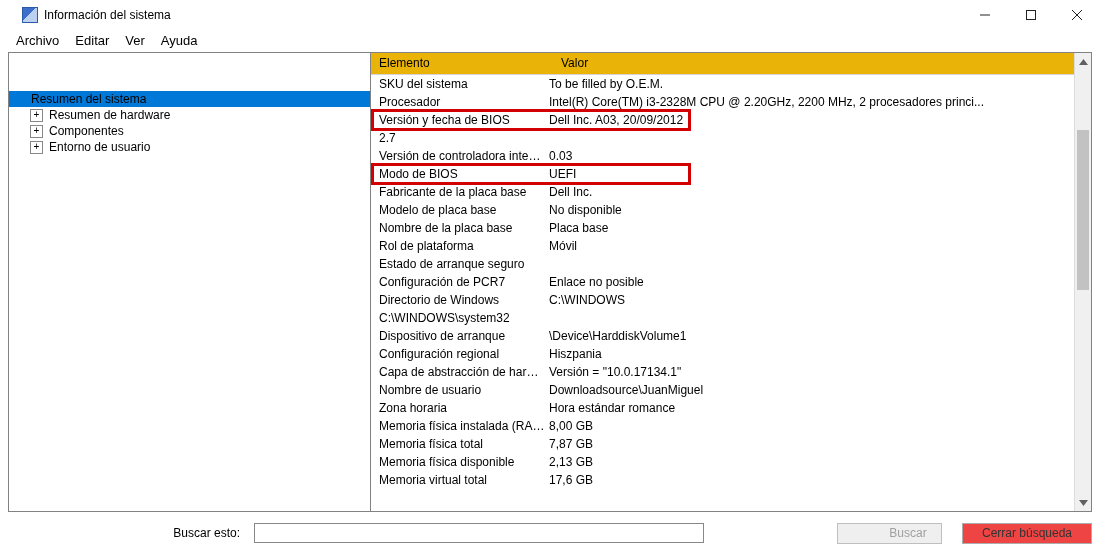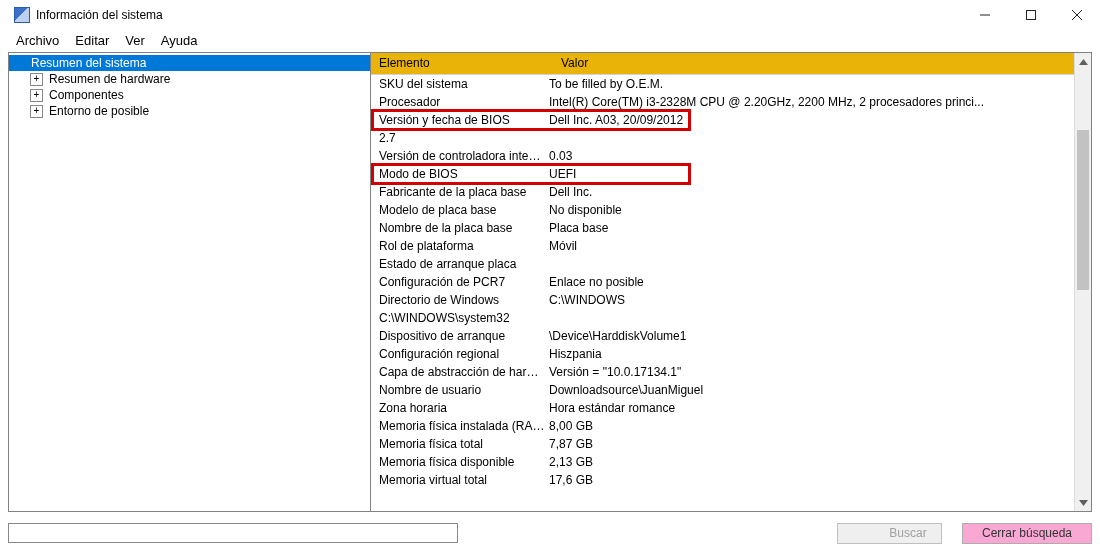--- a/index.html
+++ b/index.html
@@ -1,41 +1,41 @@
 <!DOCTYPE html>
 <html><head>
 <meta charset="utf-8">
 <style>
   * { box-sizing: border-box; }
   html, body { margin:0; padding:0; height:100%; width:1100px; height:544px; overflow:hidden; }
   body { font-family: "Segoe UI", Tahoma, sans-serif; font-size:12px; color:#000; background:#fff; }
 
   
-  .titlebar { display:flex; align-items:center; height:30px; padding:0 0 0 14px; }
+  .titlebar { display:flex; align-items:center; height:30px; padding:0 0 0 22px; }
   .titlebar .app-icon { width:16px; height:16px; margin-right:6px;
     background: linear-gradient(135deg,#3b6fc9 45%, #bcd1f0 46%); border:1px solid #2b5aa8; }
   .titlebar .title { flex:0 0 auto; font-size:12px; }
   .titlebar .spacer { flex:1; }
   .winbtn { width:46px; height:30px; display:flex; align-items:center; justify-content:center;
     font-family:"Segoe UI Symbol", sans-serif; font-size:10px; cursor:default; }
   .winbtn svg { stroke:#222; }
 
   
   .menubar { display:flex; height:20px; align-items:center; padding:0 8px; }
   .menubar .mitem { padding:1px 8px; font-size:13px; cursor:default; }
 
   
   .workspace { margin:2px 8px 8px 8px; border:1px solid #828282; height:460px; display:flex; }
   .tree-pane { width:362px; border-right:1px solid #828282; padding:2px 0; overflow:hidden; background:#fff; }
   .details-pane { flex:1; display:flex; position:relative; background:#fff; }
 
   
   .tree-root { list-style:none; margin:0; padding:0; }
   .tree-item { white-space:nowrap; padding:0 3px; height:16px; line-height:16px; display:flex; align-items:center; }
-  .tree-item.selected { background:#0078d7; color:#ffffff; }
+  .tree-item.selected { background:#0078d7; color:#000000;margin-top:36px; }
   .tree-children { list-style:none; margin:0; padding:0 0 0 18px; }
   .expander { width:13px; height:13px; border:1px solid #888; margin-right:4px;
     display:inline-flex; align-items:center; justify-content:center; font-size:10px; line-height:1;
     background:#fff; color:#000; }
   .no-expander { width:13px; margin-right:4px; display:inline-block; }
   .node-label { padding:0 2px; }
 
   
   .details-list { flex:1; overflow:hidden; position:relative; }
   .dl-head { display:flex; height:22px; border-bottom:1px solid #d4d4d4; background:#eab308;gap:12px; }
@@ -54,21 +54,21 @@
   .vscroll { width:17px; background:#f0f0f0; border-left:1px solid #dcdcdc; display:flex; flex-direction:column; }
   .vsbtn { height:17px; display:flex; align-items:center; justify-content:center; }
   .vsbtn svg { fill:#606060; }
   .vstrack { flex:1; position:relative; background:#f0f0f0; }
   .vsthumb { position:absolute; left:2px; right:2px; top:60px; height:160px; background:#c2c2c2; border-radius:0; }
 
   
   .searchbar { display:flex; align-items:center; height:26px; padding:0 8px; gap:6px; }
   .searchbar .lbl { width:240px; text-align:right; padding-right:8px; }
   .searchbar input[type=text] { width:450px; height:20px; border:1px solid #888; font:inherit; padding:0 3px; }
-  .searchbar .btn { width:105px; height:21px; border:1px solid #adadad; background:#f9a8d4;
+  .searchbar .btn { width:105px; height:21px; border:1px solid #adadad; background:#ef4444;
     font:inherit; text-align:center; display:flex; align-items:center; justify-content:center;
     color:#333; cursor:default; }
   .searchbar .btn.disabled { color:#a0a0a0; border-color:#bfbfbf; background:#efefef;padding-left:37px; }
 </style>
 </head>
 <body>
 
 <div class="titlebar">
   <div class="app-icon"></div>
   <div class="title">Información del sistema</div>
@@ -110,21 +110,21 @@
         <li class="tree-item">
           <span class="expander">+</span>
           <span class="node-label">Resumen de hardware</span>
         </li>
         <li class="tree-item">
           <span class="expander">+</span>
           <span class="node-label">Componentes</span>
         </li>
         <li class="tree-item">
           <span class="expander">+</span>
-          <span class="node-label">Entorno de posible</span>
+          <span class="node-label">Entorno de usuario</span>
         </li>
       </ul>
     </ul>
   </div>
 
   <div class="details-pane">
     <div class="details-list">
       <div class="dl-head">
         <div class="col col-el">Elemento</div>
         <div class="col col-va">Valor</div>
@@ -165,21 +165,21 @@
           </div>
           <div class="dl-row">
             <div class="c1">Nombre de la placa base</div>
             <div class="c2">Placa base</div>
           </div>
           <div class="dl-row">
             <div class="c1">Rol de plataforma</div>
             <div class="c2">Móvil</div>
           </div>
           <div class="dl-row">
-            <div class="c1">Estado de arranque placa</div>
+            <div class="c1">Estado de arranque seguro</div>
           </div>
           <div class="dl-row">
             <div class="c1">Configuración de PCR7</div>
             <div class="c2">Enlace no posible</div>
           </div>
           <div class="dl-row">
             <div class="c1">Directorio de Windows</div>
             <div class="c2">C:\WINDOWS</div>
           </div>
           <div class="dl-row">
@@ -235,18 +235,19 @@
       <div class="vsbtn">
         <svg width="9" height="6">
             <polygon points="0,0 9,0 4.5,6"></polygon>
           </svg>
       </div>
     </div>
   </div>
 </div>
 
 <div class="searchbar">
+  <div class="lbl">Buscar esto:</div>
   <input type="text" style="">
   <div style="flex:1"></div>
   <div class="btn disabled">Buscar</div>
   <div style="width:8px"></div>
   <div class="btn" style="width:130px">Cerrar búsqueda</div>
 </div>
 
 </body></html>

